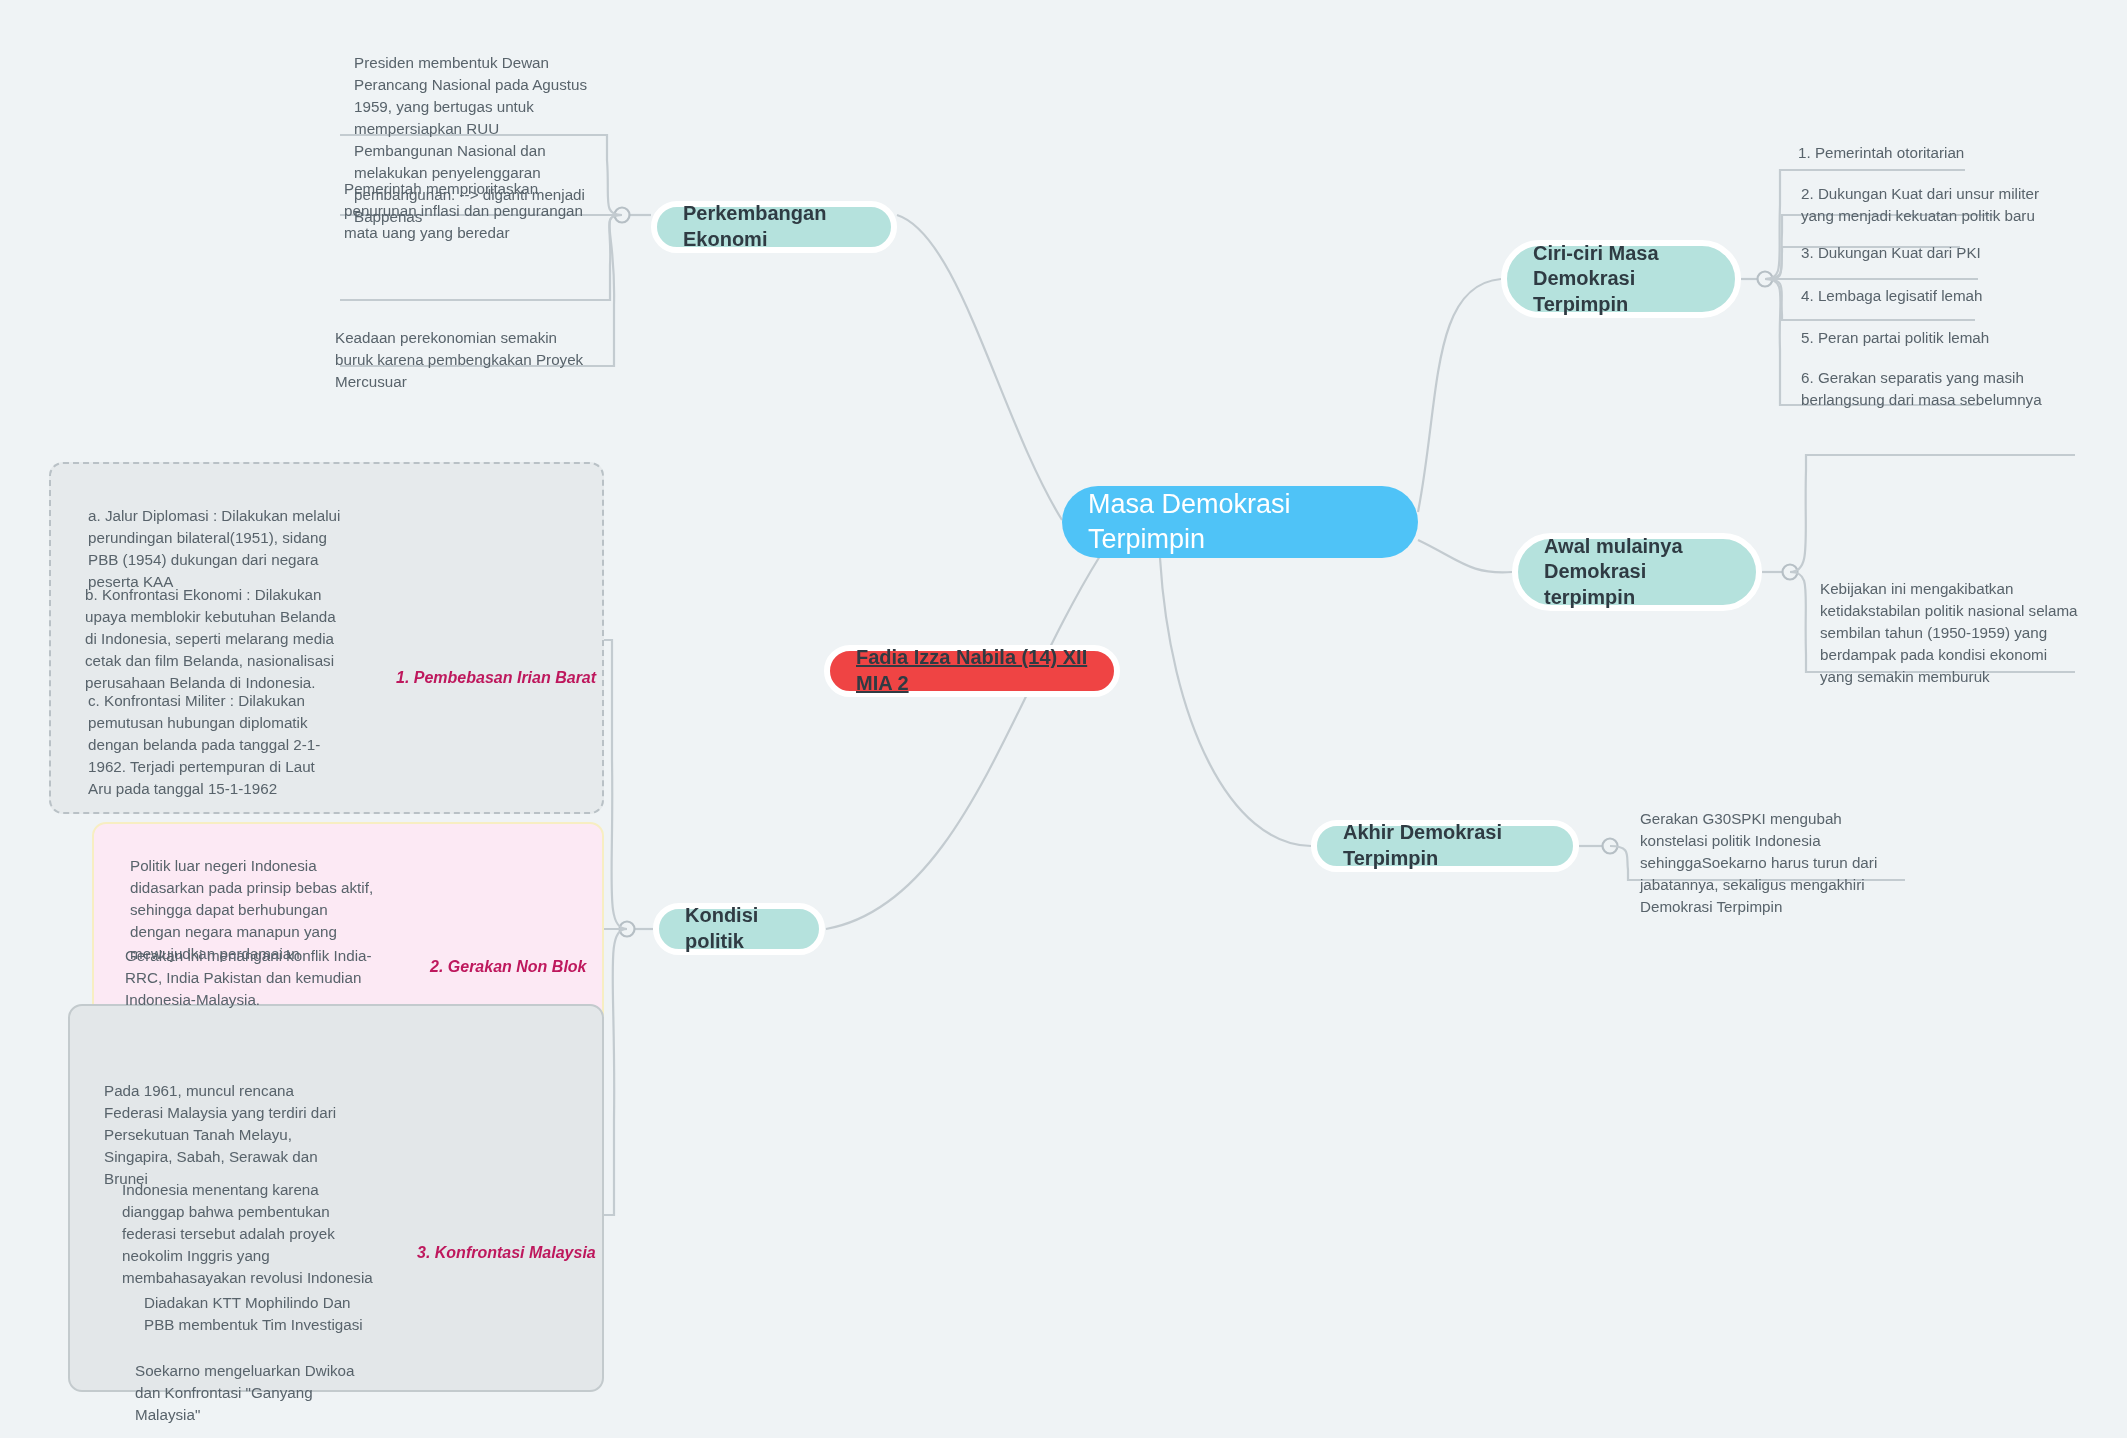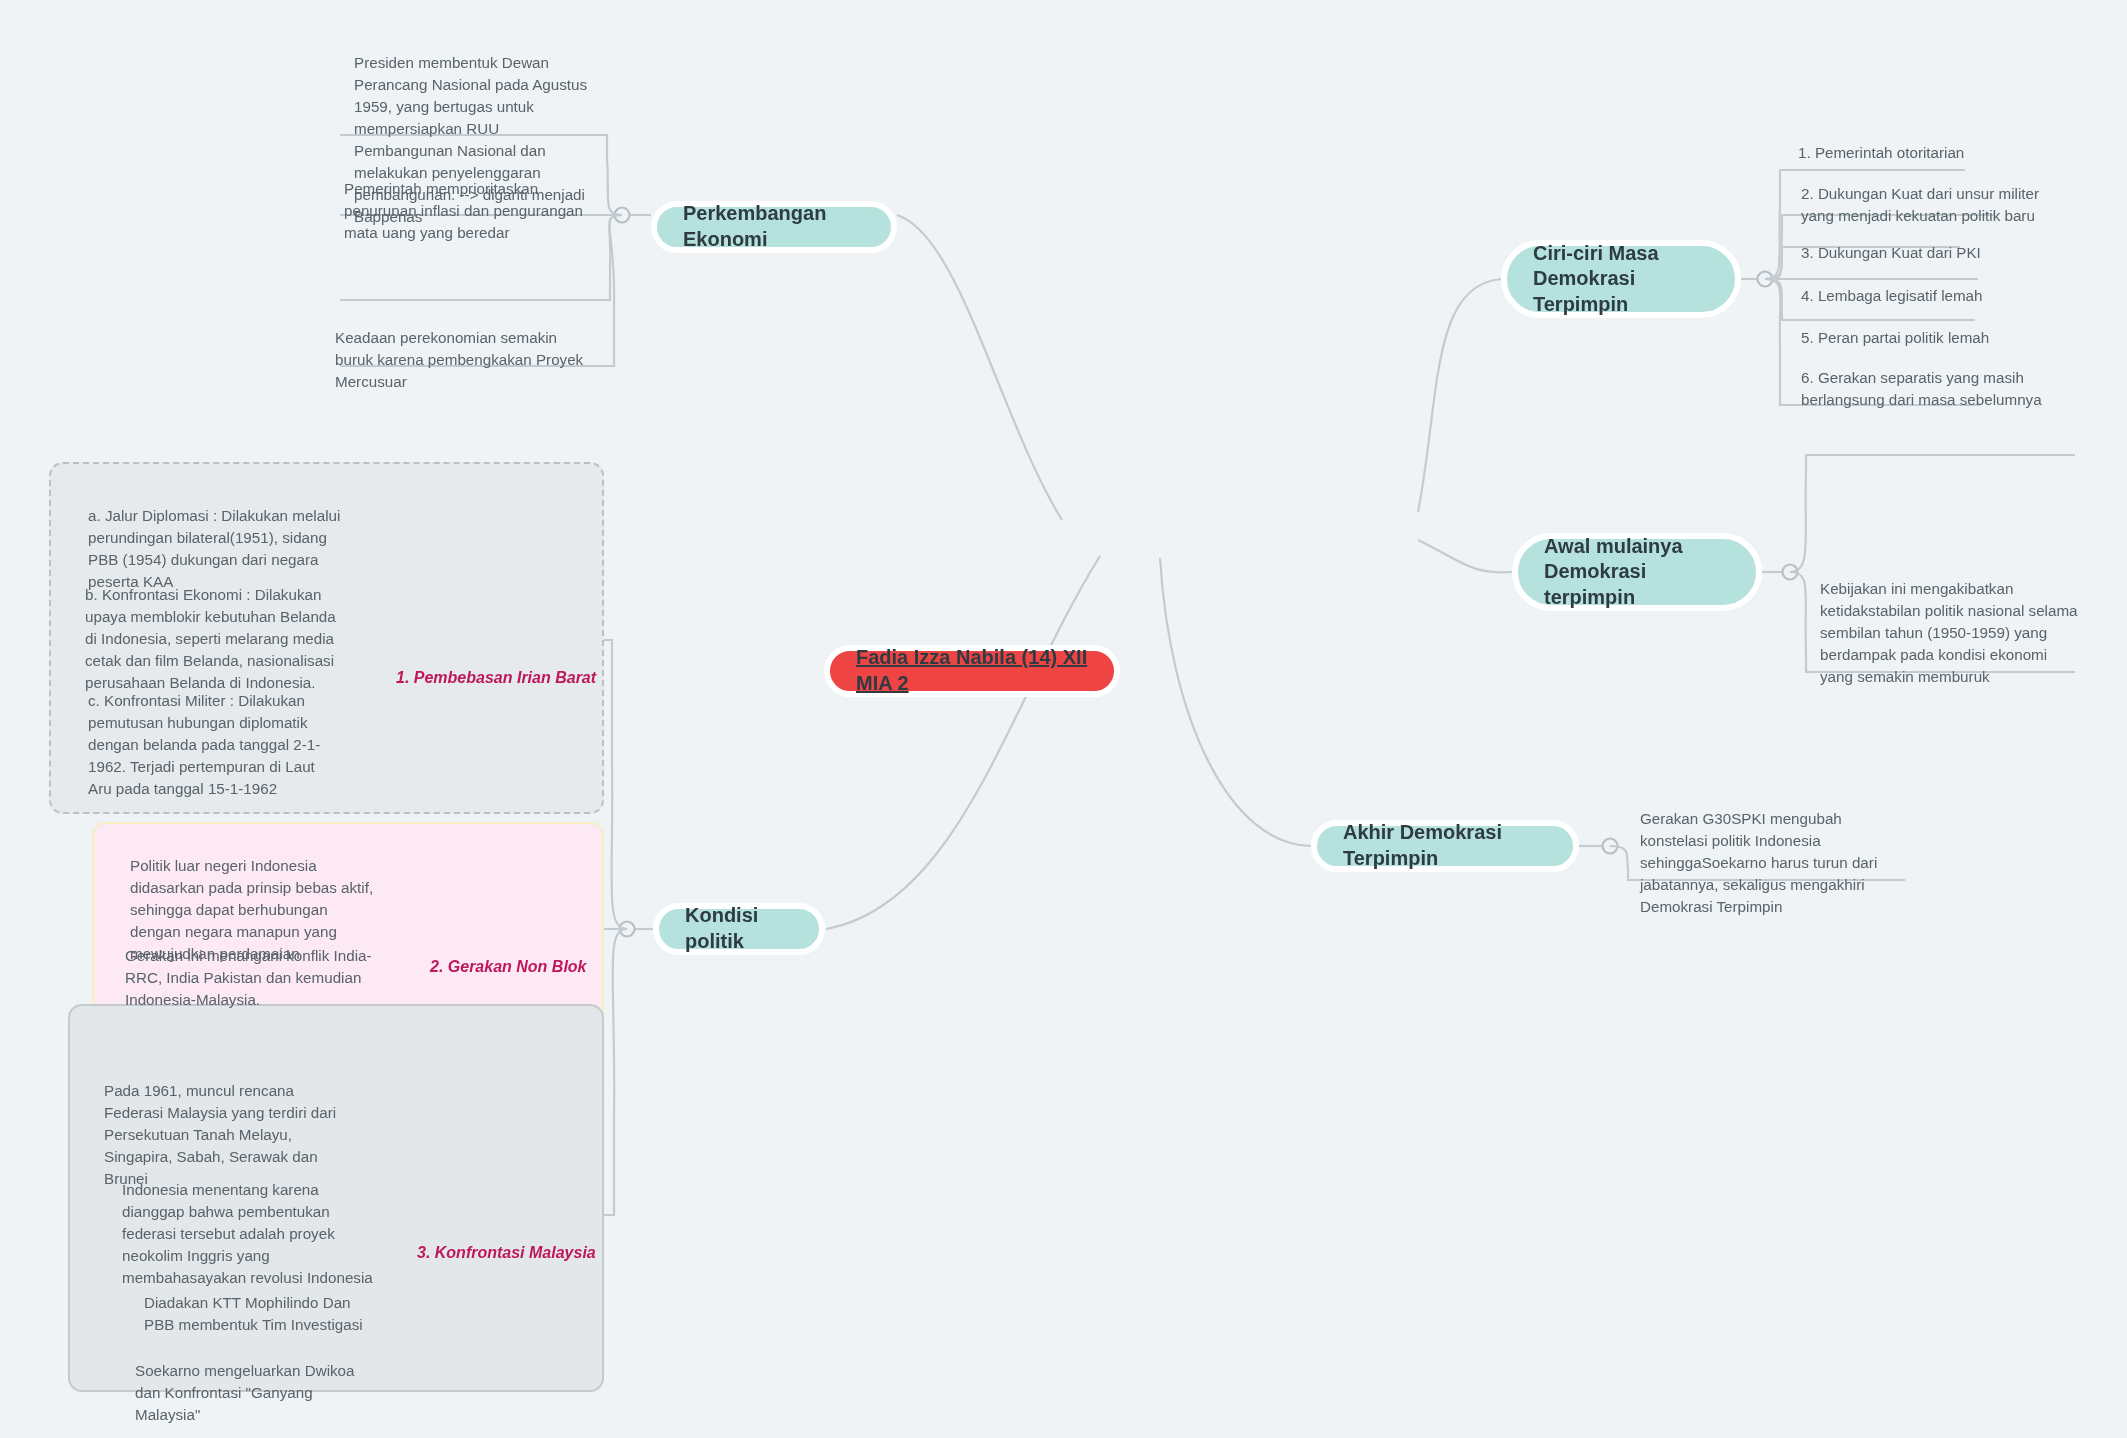--- a/index.html
+++ b/index.html
@@ -172,20 +172,23 @@
       <path d="M393 929 C 375 929, 384 944, 382 975 L 382 1003 L 124 1003"></path>
 
       <circle cx="368" cy="1215" r="7.5" fill="#eff3f5" stroke="#b6bfc5" stroke-width="2.2"></circle>
       <path d="M368 1215 C 348 1215, 358 1180, 356 1110 L 356 1075 L 100 1075"></path>
       <path d="M368 1215 L 118 1215"></path>
       <path d="M368 1215 C 348 1215, 358 1230, 356 1262 L 356 1290 L 128 1290"></path>
       <path d="M368 1215 C 348 1215, 358 1250, 356 1320 L 356 1355 L 128 1355"></path>
     </g>
   </svg>
 
+  <div class="pill blue root">
+    <span>Masa Demokrasi Terpimpin</span>
+  </div>
   <div class="pill salmon author">
     <span>Fadia Izza Nabila (14) XII MIA 2</span>
   </div>
 
   <div class="pill teal n-ekonomi">
     <span>Perkembangan Ekonomi</span>
   </div>
   <div class="pill teal n-politik">
     <span>Kondisi politik</span>
   </div>

